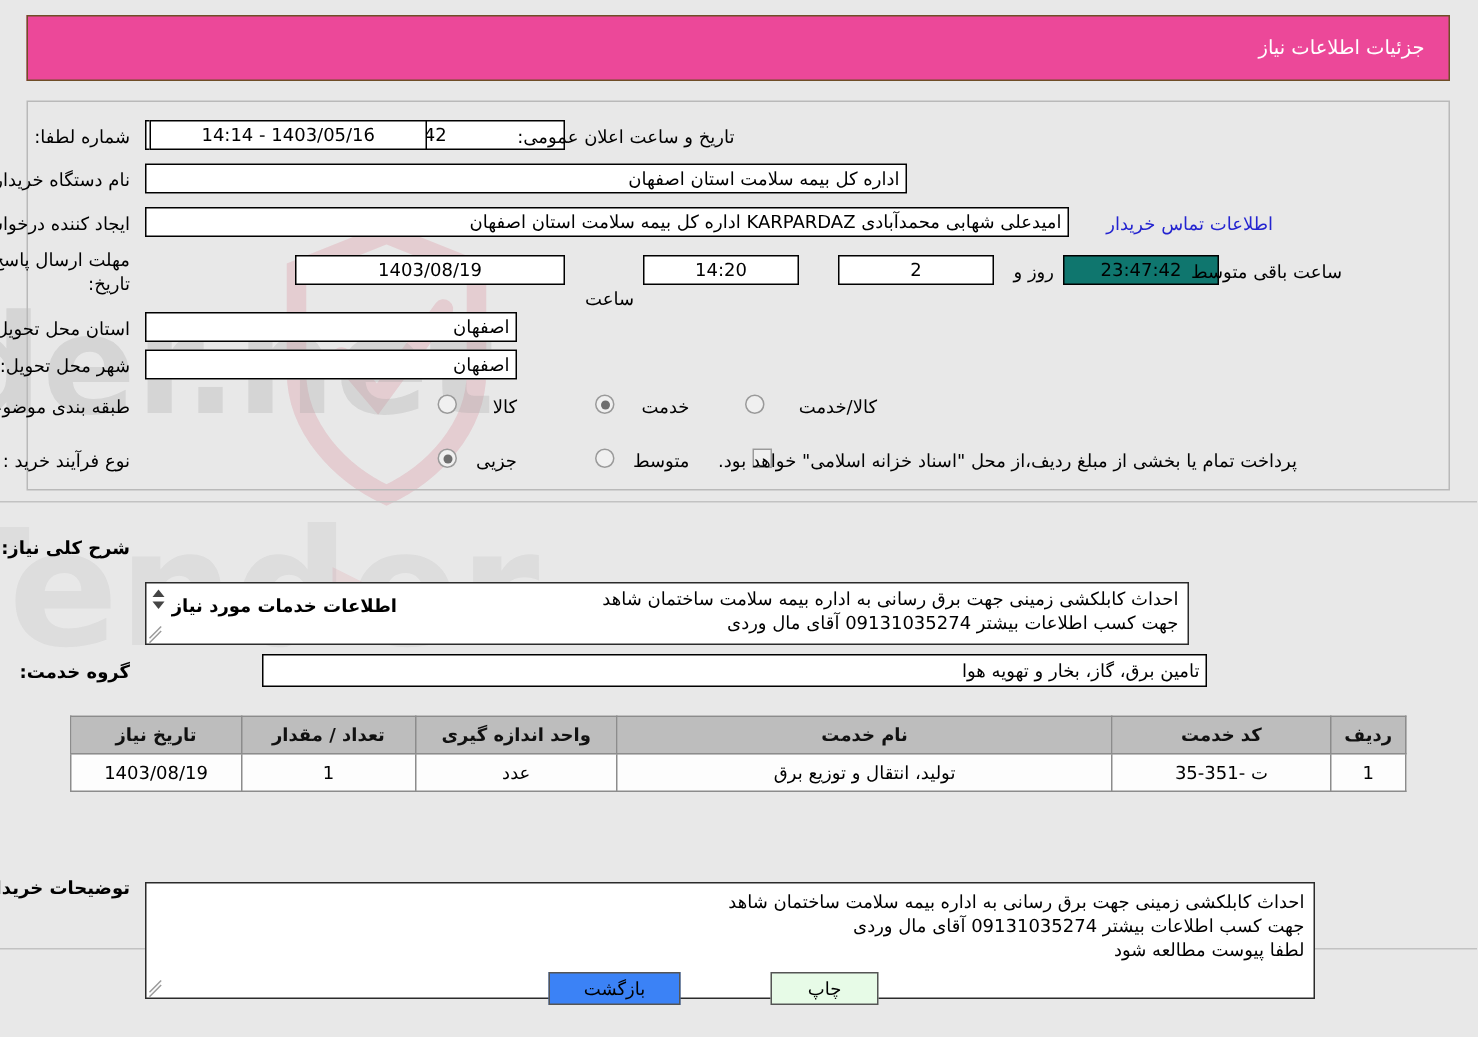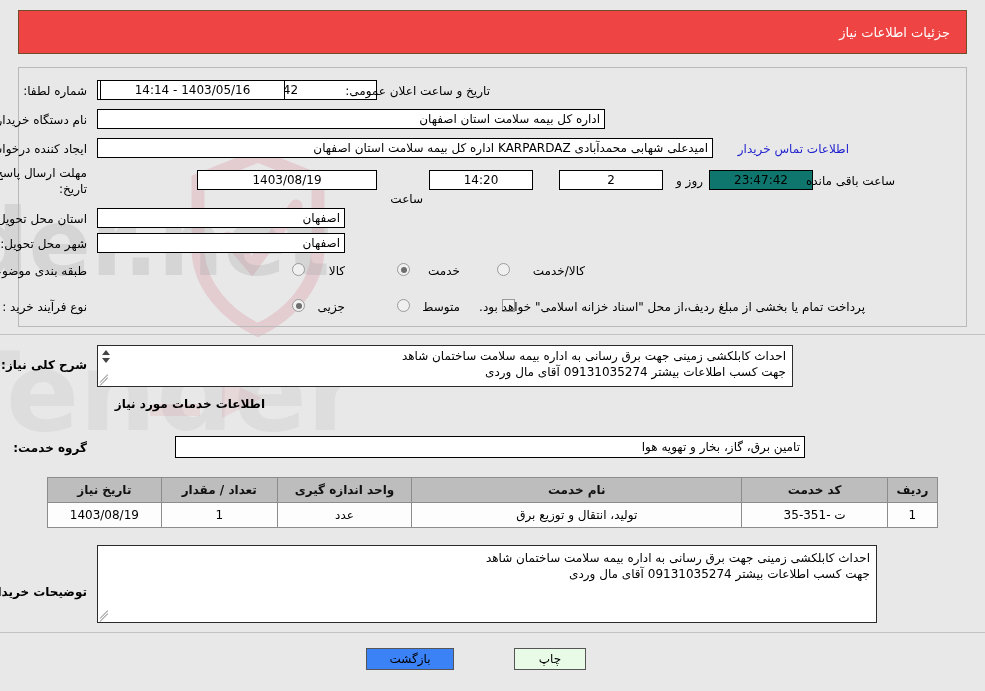--- a/index.html
+++ b/index.html
@@ -26,21 +26,21 @@
     pointer-events: none;
     z-index: 0;
     opacity: .95;
   }
 
   
   .page-header {
     position: absolute;
     left: 18px; top: 10px;
     width: 949px; height: 44px;
-    background: #ef4444;
+    background: #ec4899;
     border: 1px solid #6f4e27;
     box-sizing: border-box;
     display: flex;
     align-items: center;
     justify-content: flex-start;
     padding: 13px 16px;
     z-index: 2;
   }
   .page-header .title {
     color: #ffffff;
@@ -135,20 +135,21 @@
   }
 
   
   .tbox {
     position: absolute;
     border: 1px solid #2b2b2b;
     background: #ffffff;
     box-sizing: border-box;
     z-index: 3;
     overflow: hidden;
+    margin-top: 43px;
   }
   .tbox .tline {
     font-size: 12px;
     line-height: 16px;
     text-align: right;
     padding: 0 6px;
     white-space: nowrap;
   }
   .tbox .grip {
     position: absolute;
@@ -265,21 +266,21 @@
 
 <div class="lbl" style="right:898px; top:166px;">مهلت ارسال پاسخ: تا</div>
 <div class="lbl" style="right:898px; top:182px;">تاریخ:</div>
 
 <div class="fld center" style="right:608px; top:170px; width:180px;">1403/08/19</div>
 <div class="lbl" style="right:562px; top:192px;">ساعت</div>
 <div class="fld center" style="right:452px; top:170px; width:104px;">14:20</div>
 <div class="fld center" style="right:322px; top:170px; width:104px;">2</div>
 <div class="lbl" style="right:282px; top:174px;">روز و</div>
 <div class="fld center cream" style="right:172px; top:170px; width:104px;">23:47:42</div>
-<div class="lbl" style="right:90px; top:174px;">ساعت باقی مانده</div>
+<div class="lbl" style="right:90px; top:174px;">ساعت باقی متوسط</div>
 
 <div class="lbl" style="right:898px; top:212px;">استان محل تحویل:</div>
 <div class="fld right" style="right:640px; top:208px; width:248px;">اصفهان</div>
 
 <div class="lbl" style="right:898px; top:237px;">شهر محل تحویل:</div>
 <div class="fld right" style="right:640px; top:233px; width:248px;">اصفهان</div>
 
 <div class="lbl" style="right:898px; top:264px;">طبقه بندی موضوعی:</div>
 
 <div class="radio" style="right:680px; top:263px;"></div>
@@ -343,20 +344,21 @@
       <td>1</td>
       <td>1403/08/19</td>
     </tr>
   </tbody>
 </table>
 
 <div class="lbl bold" style="right:898px; top:585px;">توضیحات خریدار:</div>
 <div class="tbox" style="right:108px; top:545px; width:780px; height:78px;">
   <div class="tline" style="margin-top:4px;">احداث کابلکشی زمینی جهت برق رسانی به اداره بیمه سلامت ساختمان شاهد</div>
   <div class="tline">جهت کسب اطلاعات بیشتر 09131035274 آقای مال وردی</div>
+  <div class="tline">لطفا پیوست مطالعه شود</div>
   <div class="grip">
       <i></i>
       <i></i>
     </div>
 </div>
 
 <div class="sep s2"></div>
 
 <div class="btn back" style="right:531px; top:648px; width:88px;">بازگشت</div>
 <div class="btn print" style="right:399px; top:648px; width:72px;">چاپ</div>

